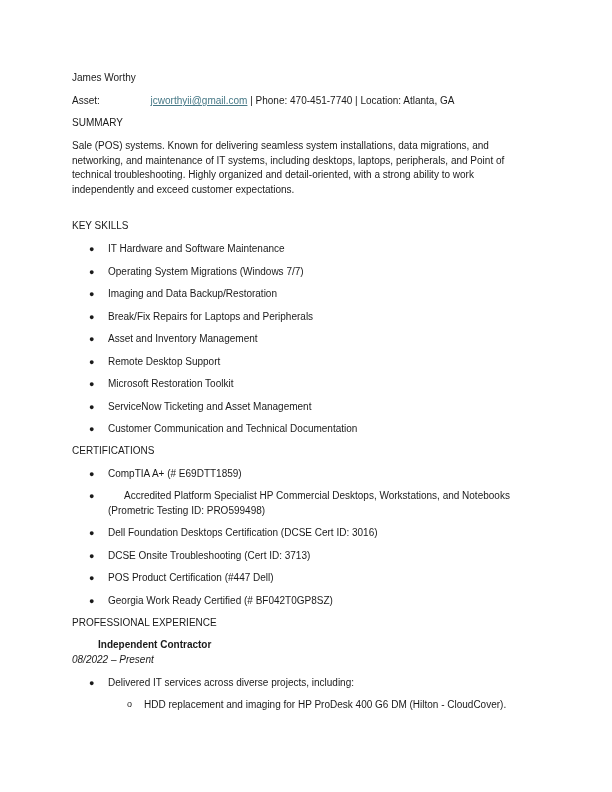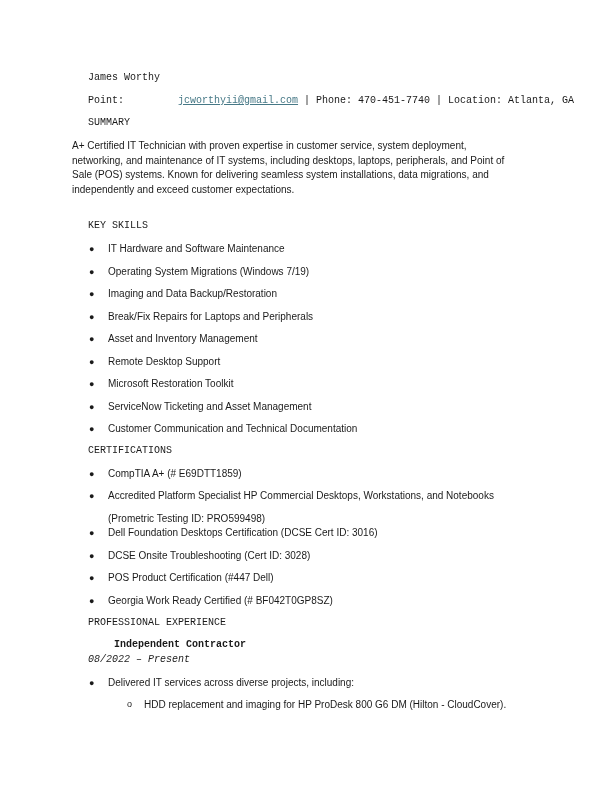--- a/index.html
+++ b/index.html
@@ -1,58 +1,58 @@
 <!DOCTYPE html>
 <html><head>
 <meta charset="utf-8">
 <style>
   html, body { margin: 0; padding: 0; background: #ffffff; }
   body { width: 612px; height: 792px; position: relative; overflow: hidden;
          font-family: "Liberation Sans", "DejaVu Sans", sans-serif; color: #1a1a1a; font-size: 10px; }
   .page { position: absolute; left: 72px; top: 0; width: 468px; }
-  .line { position: absolute; left: 16px; white-space: nowrap; line-height: 12px; font-family: Liberation Mono, monospace; }
+  .line { position: absolute; left: 0; white-space: nowrap; line-height: 12px; }
   .para { position: absolute; left: 0; width: 466px; line-height: 14.5px; }
   a.email { color: #467886; text-decoration: underline; margin-left: 48px; }
   .bullet-row { position: absolute; left: 0; width: 468px; line-height: 14.5px; }
   .bullet { position: absolute; left: 17px; top: 0; font-size: 9px; }
   .bullet-text { position: absolute; left: 36px; width: 432px; white-space: normal; }
   .sub-bullet { position: absolute; left: 55px; top: -1px; font-size: 9px; }
   .sub-bullet-text { position: absolute; left: 72px; width: 400px; white-space: nowrap; }
   .bold { font-weight: bold; }
   .italic { font-style: italic; }
 </style>
 </head>
 <body>
 
 <div class="page">
 
   <div class="line" style="top:72px;">James Worthy</div>
 
   <div class="line" style="top:95px;">
-    <span>Point: </span><a class="email">jcworthyii@gmail.com</a><span> | Phone: 470-451-7740 | Location: Atlanta, GA</span>
+    <span>Asset: </span><a class="email">jcworthyii@gmail.com</a><span> | Phone: 470-451-7740 | Location: Atlanta, GA</span>
   </div>
 
   <div class="line" style="top:117px;">SUMMARY</div>
 
   <div class="para" style="top:139px;">
-    <div>A+ Certified IT Technician with proven expertise in customer service, system deployment,</div>
+    <div>Sale (POS) systems. Known for delivering seamless system installations, data migrations, and</div>
     <div>networking, and maintenance of IT systems, including desktops, laptops, peripherals, and Point of</div>
-    <div>Sale (POS) systems. Known for delivering seamless system installations, data migrations, and</div>
+    <div>technical troubleshooting. Highly organized and detail-oriented, with a strong ability to work</div>
     <div>independently and exceed customer expectations.</div>
   </div>
 
   <div class="line" style="top:220px;text-align:center;">KEY SKILLS</div>
 
   <div class="bullet-row" style="top:242px;">
     <span class="bullet">●</span>
     <span class="bullet-text">IT Hardware and Software Maintenance</span>
   </div>
   <div class="bullet-row" style="top:264.5px;">
     <span class="bullet">●</span>
-    <span class="bullet-text">Operating System Migrations (Windows 7/19)</span>
+    <span class="bullet-text">Operating System Migrations (Windows 7/7)</span>
   </div>
   <div class="bullet-row" style="top:287px;">
     <span class="bullet">●</span>
     <span class="bullet-text">Imaging and Data Backup/Restoration</span>
   </div>
   <div class="bullet-row" style="top:309.5px;">
     <span class="bullet">●</span>
     <span class="bullet-text">Break/Fix Repairs for Laptops and Peripherals</span>
   </div>
   <div class="bullet-row" style="top:332px;">
@@ -78,31 +78,31 @@
 
   <div class="line" style="top:445px;">CERTIFICATIONS</div>
 
   <div class="bullet-row" style="top:466.5px;">
     <span class="bullet">●</span>
     <span class="bullet-text">CompTIA A+ (# E69DTT1859)</span>
   </div>
   <div class="bullet-row" style="top:489px;">
     <span class="bullet">●</span>
     <span class="bullet-text" style="white-space:nowrap;">
-      <span style="display:block;">Accredited Platform Specialist HP Commercial Desktops, Workstations, and Notebooks</span>
-      <span style="display:block;margin-top:8px;">(Prometric Testing ID: PRO599498)</span>
+      <span style="display:block;margin-left:16px;">Accredited Platform Specialist HP Commercial Desktops, Workstations, and Notebooks</span>
+      <span style="display:block;">(Prometric Testing ID: PRO599498)</span>
     </span>
   </div>
   <div class="bullet-row" style="top:526px;">
     <span class="bullet">●</span>
     <span class="bullet-text">Dell Foundation Desktops Certification (DCSE Cert ID: 3016)</span>
   </div>
   <div class="bullet-row" style="top:548.5px;">
     <span class="bullet">●</span>
-    <span class="bullet-text">DCSE Onsite Troubleshooting (Cert ID: 3028)</span>
+    <span class="bullet-text">DCSE Onsite Troubleshooting (Cert ID: 3713)</span>
   </div>
   <div class="bullet-row" style="top:571px;">
     <span class="bullet">●</span>
     <span class="bullet-text">POS Product Certification (#447 Dell)</span>
   </div>
   <div class="bullet-row" style="top:593.5px;">
     <span class="bullet">●</span>
     <span class="bullet-text">Georgia Work Ready Certified (# BF042T0GP8SZ)</span>
   </div>
 
@@ -110,16 +110,16 @@
 
   <div class="line bold" style="top:639px;padding-left:26px;">Independent Contractor</div>
   <div class="line italic" style="top:654px;">08/2022 – Present</div>
 
   <div class="bullet-row" style="top:675.5px;">
     <span class="bullet">●</span>
     <span class="bullet-text">Delivered IT services across diverse projects, including:</span>
   </div>
   <div class="bullet-row" style="top:698px;">
     <span class="sub-bullet">o</span>
-    <span class="sub-bullet-text">HDD replacement and imaging for HP ProDesk 800 G6 DM (Hilton - CloudCover).</span>
+    <span class="sub-bullet-text">HDD replacement and imaging for HP ProDesk 400 G6 DM (Hilton - CloudCover).</span>
   </div>
 
 </div>
 
 </body></html>

